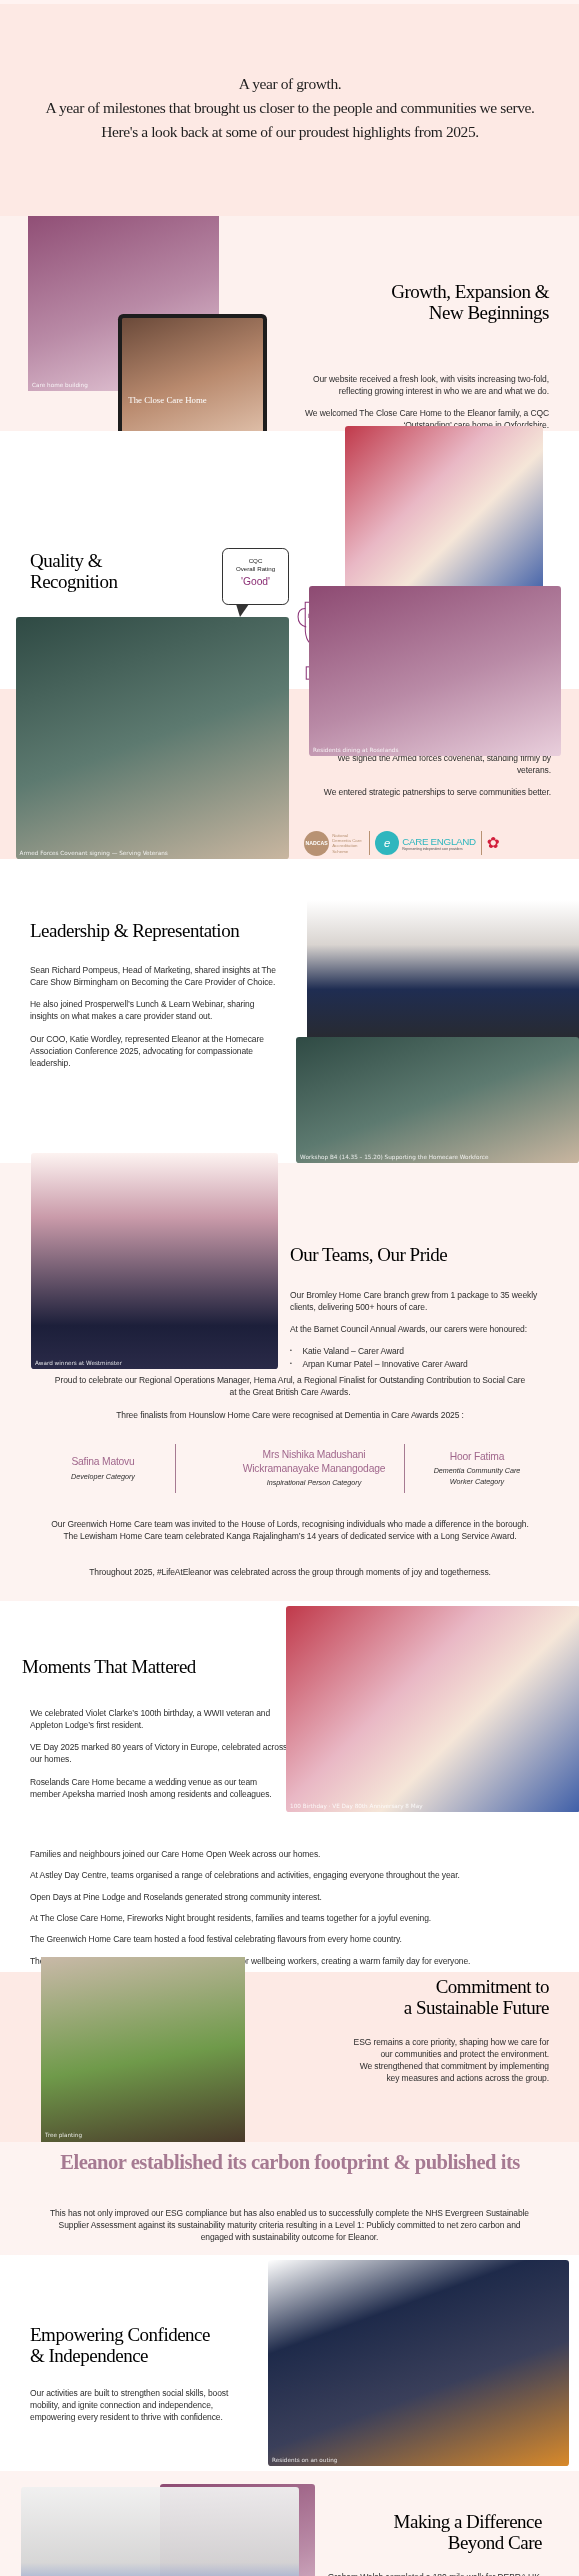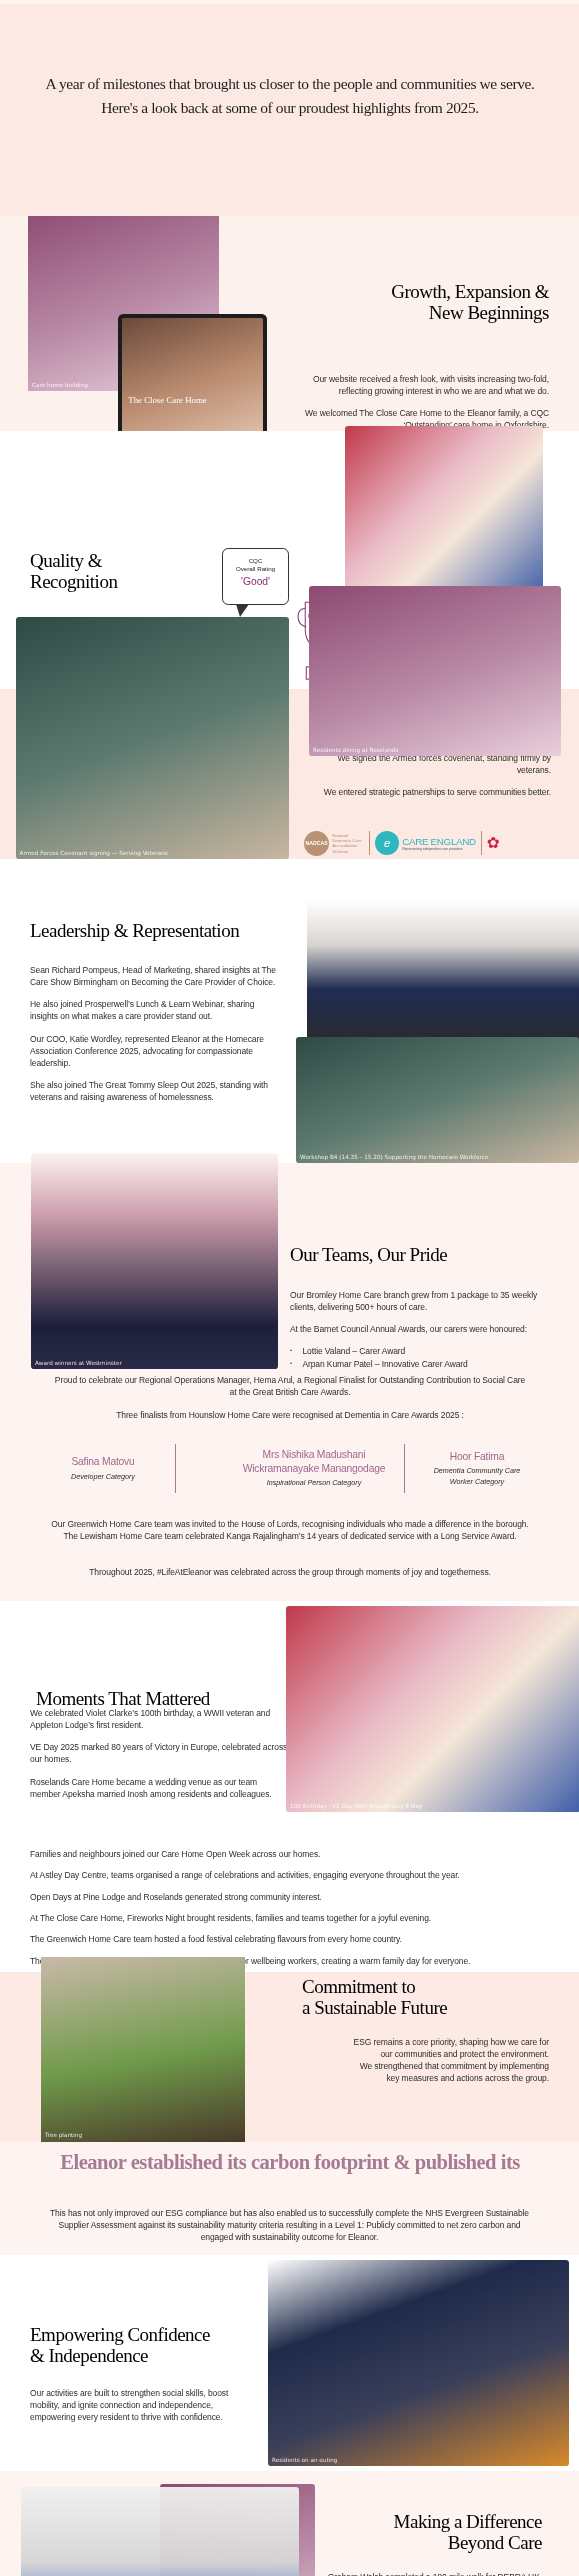--- a/index.html
+++ b/index.html
@@ -76,28 +76,28 @@
   #teams ul.awards li:before { content: "\2022"; position: absolute; left: 0; font-size: 5.2px; top: 2.1px; }
   #teams .center-text { position: absolute; left: 31px; width: 518px; text-align: center; }
   .finalists { position: absolute; left: 31px; top: 281px; width: 518px; height: 49px; display: flex; }
   .finalist { flex: 1; display: flex; flex-direction: column; justify-content: center; align-items: center; text-align: center; }
   .finalist.mid { flex: 1.25; border-left: 1px solid #a67a92; border-right: 1px solid #a67a92; padding-left: 48px; }
   .finalist .name { font-size: 10.3px; color: #a0678c; line-height: 1.3; letter-spacing: -0.2px; }
   .finalist .cat { font-size: 7.2px; font-style: italic; color: #2d2d2d; line-height: 1.45; margin-top: 3.1px; }
 
   
   #moments { height: 371px; background: #ffffff; }
-  #moments .h2 { position: absolute; left: 36px; top: 56px; margin-top: 32px; }
+  #moments .h2 { position: absolute; left: 22px; top: 56px; }
   #moments .body-text.left { position: absolute; left: 30px; top: 106px; width: 258px; }
   #moments .body-text.full { position: absolute; left: 30px; top: 247px; width: 520px; }
   #moments .body-text.full p { margin-bottom: 9.3px; }
 
   
   #sustain { height: 170px; background: #fdeae5; }
-  #sustain .h2 { position: absolute; right: 31px; top: 5.2px; width: 247px; }
+  #sustain .h2 { position: absolute; right: 31px; top: 5.2px; text-align: right; width: 247px; }
   #sustain .body-text { position: absolute; right: 31px; top: 64px; width: 268px; }
   #sustain .body-text p { margin-bottom: 0; }
 
   
   #carbon { height: 113px; background: #fdf3f1; }
   #carbon .h2-big { position: absolute; left: 0; width: 580px; top: 9.3px; text-align: center; font-family: "Liberation Serif", "DejaVu Serif", serif; font-size: 20.6px; color: #a67a92; line-height: 1.15; letter-spacing: -0.5px; }
   #carbon .body-text { position: absolute; left: 46px; width: 487px; top: 65px; text-align: center; }
 
   
   #empower { height: 216px; background: #ffffff; }
@@ -108,20 +108,21 @@
   #difference { height: 222px; background: #fdf3f1; }
   #difference .h2 { position: absolute; right: 38px; top: 41px; text-align: right; width: 247px; }
   #difference .body-text { position: absolute; right: 38px; top: 100px; width: 247px; }
 </style>
 </head>
 <body>
 
 <section id="intro">
   <div class="topstrip"></div>
   <div class="intro-text">
+    <div>A year of growth.</div>
     <div>A year of milestones that brought us closer to the people and communities we serve.</div>
     <div>Here's a look back at some of our proudest highlights from 2025.</div>
   </div>
 </section>
 
 <section id="growth">
   <div class="photo tone-plum" style="left:28px; top:-10.3px; width:191px; height:185px; border-radius:0;">
     <span class="cap">Care home building</span>
   </div>
   <div style="position:absolute; left:118px; top:98px; width:155px; height:149px;">
@@ -221,41 +222,40 @@
     </div>
   </div>
 </section>
 
 <section id="leadership">
   <h2 class="h2">Leadership &amp; Representation</h2>
   <div class="body-text">
     <p>Sean Richard Pompeus, Head of Marketing, shared insights at The Care Show Birmingham on Becoming the Care Provider of Choice.</p>
     <p>He also joined Prosperwell’s Lunch &amp; Learn Webinar, sharing insights on what makes a care provider stand out.</p>
     <p>Our COO, Katie Wordley, represented Eleanor at the Homecare Association Conference 2025, advocating for compassionate leadership.</p>
-    <p>She also joined The Great Tommy Sleep Out 2025, standing with veterans and raising awareness of homelessness.</p>
   </div>
   <div class="photo tone-dark" style="left:307px; top:41px; width:273px; height:149px; background:linear-gradient(180deg,#ffffff 0%, #d9d4d0 30%, #1f2d52 60%, #2a2a2a 100%);">
     <span class="cap">Leadership team</span>
   </div>
   <div class="photo tone-teal" style="left:296px; top:178px; width:283px; height:126px;">
     <span class="cap">Workshop B4 (14.35 – 15.20) Supporting the Homecare Workforce</span>
   </div>
 </section>
 
 <section id="teams" style="overflow:visible;">
   <div class="photo tone-plum" style="left:31px; top:-10.3px; width:247px; height:216px; background:linear-gradient(180deg,#fdf3f1 0%, #c99aa9 30%, #1c1f3a 80%, #2a2a48 100%);">
     <span class="cap">Award winners at Westminster</span>
   </div>
 
   <h2 class="h2">Our Teams, Our Pride</h2>
   <div class="body-text top">
     <p>Our Bromley Home Care branch grew from 1 package to 35 weekly clients, delivering 500+ hours of care.</p>
     <p style="margin-bottom:11.3px;">At the Barnet Council Annual Awards, our carers were honoured:</p>
     <ul class="awards">
-      <li>Lottie Valand – Carer Award</li>
+      <li>Katie Valand – Carer Award</li>
       <li>Arpan Kumar Patel – Innovative Carer Award</li>
     </ul>
   </div>
 
   <div class="body-text center-text" style="top:211px; padding:0 20.6px;">Proud to celebrate our Regional Operations Manager, Hema Arul, a Regional Finalist for Outstanding Contribution to Social Care at the Great British Care Awards.</div>
   <div class="body-text center-text" style="top:246px;">Three finalists from Hounslow Home Care were recognised at Dementia in Care Awards 2025 :</div>
 
   <div class="finalists">
     <div class="finalist">
       <div class="name">Safina Matovu</div>

